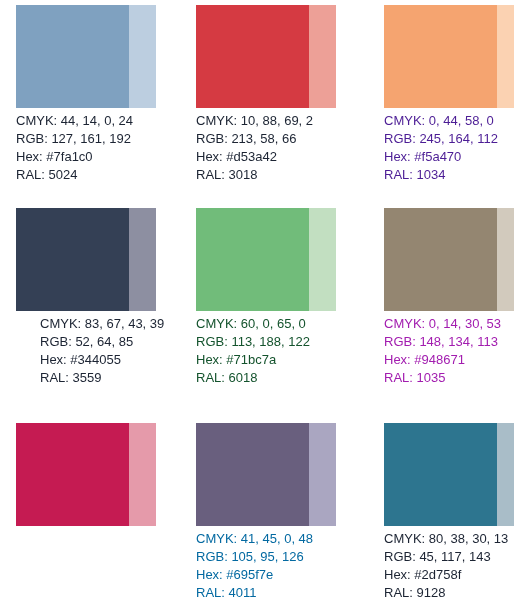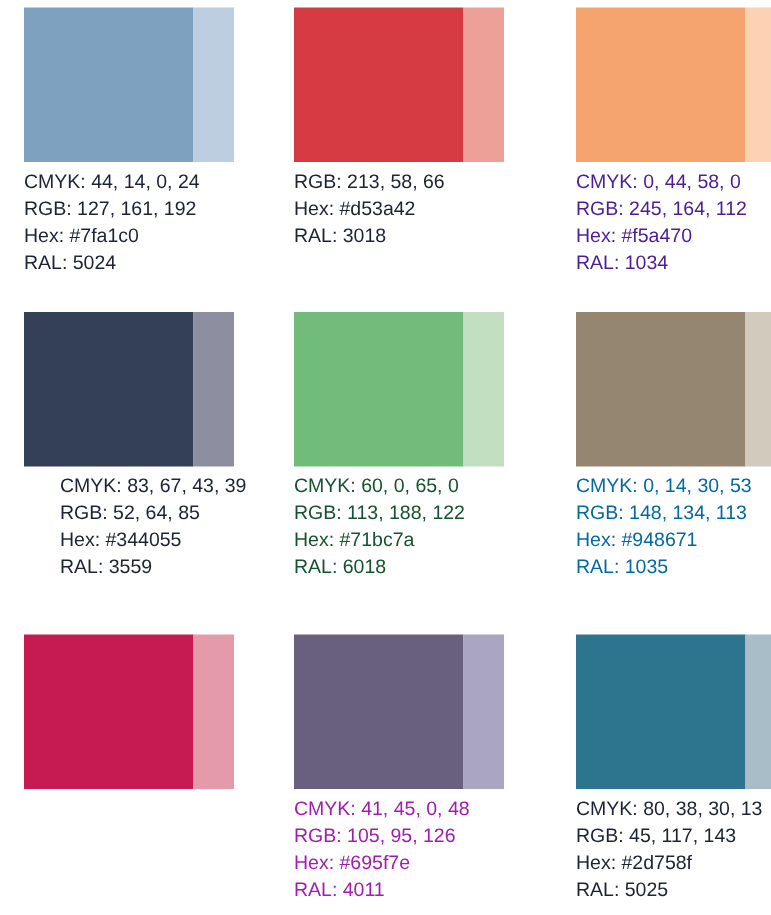--- a/index.html
+++ b/index.html
@@ -77,20 +77,21 @@
       <div class="info-line" data-bind="swatches.0.ral">RAL: 5024</div>
     </div>
   </div>
 
   <div class="swatch-card col-1">
     <div class="swatch-blocks">
       <div class="swatch-main" style="background-color: rgb(213, 58, 66);"></div>
       <div class="swatch-accent" style="background-color: rgb(237, 160, 151);"></div>
     </div>
     <div class="swatch-info" style="color: rgb(28, 36, 51);">
+      <div class="info-line" data-bind="swatches.1.cmyk">CMYK: 10, 88, 69, 2</div>
       <div class="info-line" data-bind="swatches.1.rgb">RGB: 213, 58, 66</div>
       <div class="info-line" data-bind="swatches.1.hex">Hex: #d53a42</div>
       <div class="info-line" data-bind="swatches.1.ral">RAL: 3018</div>
     </div>
   </div>
 
   <div class="swatch-card col-2">
     <div class="swatch-blocks">
       <div class="swatch-main" style="background-color: rgb(245, 164, 112);"></div>
       <div class="swatch-accent" style="background-color: rgb(251, 210, 178);"></div>
@@ -127,54 +128,54 @@
       <div class="info-line" data-bind="swatches.4.hex">Hex: #71bc7a</div>
       <div class="info-line" data-bind="swatches.4.ral">RAL: 6018</div>
     </div>
   </div>
 
   <div class="swatch-card col-2">
     <div class="swatch-blocks">
       <div class="swatch-main" style="background-color: rgb(148, 134, 113);"></div>
       <div class="swatch-accent" style="background-color: rgb(210, 202, 189);"></div>
     </div>
-    <div class="swatch-info" style="color: #0369a1;">
+    <div class="swatch-info" style="color: #a21caf;">
       <div class="info-line" data-bind="swatches.5.cmyk">CMYK: 0, 14, 30, 53</div>
       <div class="info-line" data-bind="swatches.5.rgb">RGB: 148, 134, 113</div>
       <div class="info-line" data-bind="swatches.5.hex">Hex: #948671</div>
       <div class="info-line" data-bind="swatches.5.ral">RAL: 1035</div>
     </div>
   </div>
 
   <div class="swatch-card col-0">
     <div class="swatch-blocks">
       <div class="swatch-main" style="background-color: rgb(197, 27, 82);"></div>
       <div class="swatch-accent" style="background-color: rgb(229, 154, 170);"></div>
     </div>
   </div>
 
   <div class="swatch-card col-1">
     <div class="swatch-blocks">
       <div class="swatch-main" style="background-color: rgb(105, 95, 126);"></div>
       <div class="swatch-accent" style="background-color: rgb(170, 166, 193);"></div>
     </div>
-    <div class="swatch-info" style="color: #a21caf;">
+    <div class="swatch-info" style="color: #0369a1;">
       <div class="info-line" data-bind="swatches.7.cmyk">CMYK: 41, 45, 0, 48</div>
       <div class="info-line" data-bind="swatches.7.rgb">RGB: 105, 95, 126</div>
       <div class="info-line" data-bind="swatches.7.hex">Hex: #695f7e</div>
       <div class="info-line" data-bind="swatches.7.ral">RAL: 4011</div>
     </div>
   </div>
 
   <div class="swatch-card col-2">
     <div class="swatch-blocks">
       <div class="swatch-main" style="background-color: rgb(45, 117, 143);"></div>
       <div class="swatch-accent" style="background-color: rgb(169, 189, 200);"></div>
     </div>
     <div class="swatch-info" style="color: rgb(28, 36, 51);">
       <div class="info-line" data-bind="swatches.8.cmyk">CMYK: 80, 38, 30, 13</div>
       <div class="info-line" data-bind="swatches.8.rgb">RGB: 45, 117, 143</div>
       <div class="info-line" data-bind="swatches.8.hex">Hex: #2d758f</div>
-      <div class="info-line" data-bind="swatches.8.ral">RAL: 5025</div>
+      <div class="info-line" data-bind="swatches.8.ral">RAL: 9128</div>
     </div>
   </div>
 
 </div>
 
 </body></html>

